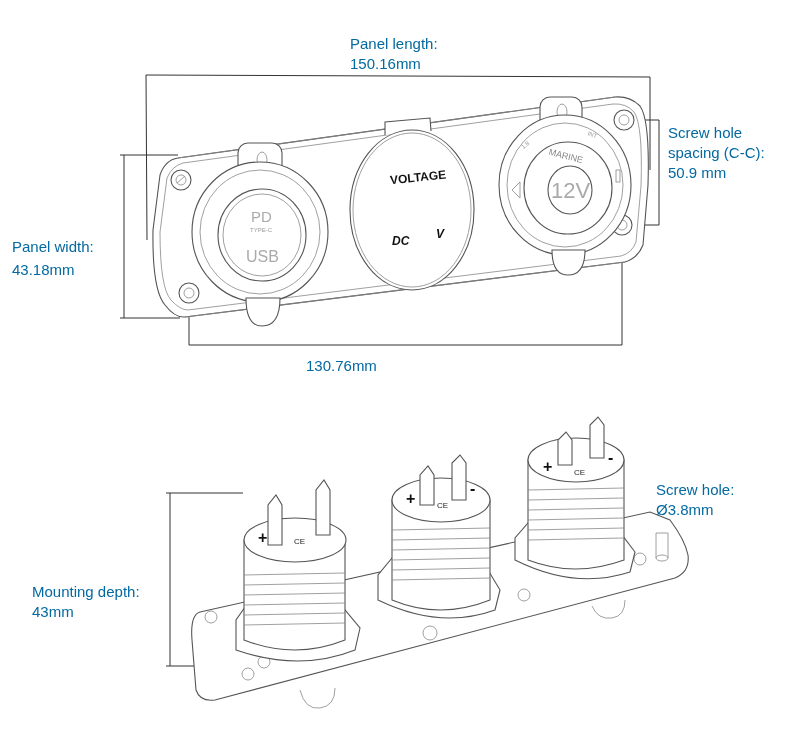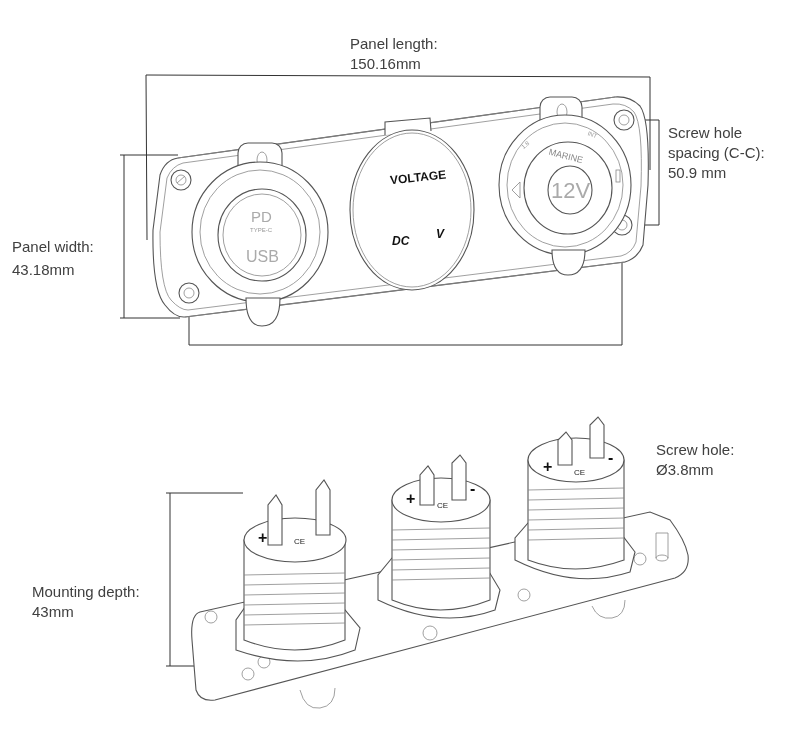--- a/index.html
+++ b/index.html
@@ -1,17 +1,17 @@
 <!DOCTYPE html>
 <html><head>
 <meta charset="utf-8">
 <style>
   html,body{margin:0;padding:0;background:#ffffff;}
   body{width:800px;height:742px;position:relative;overflow:hidden;font-family:"Liberation Sans",sans-serif;color:#1a1a1a;}
-  .lbl{position:absolute;font-size:15px;line-height:20px;color:#404040;white-space:nowrap;}
+  .lbl{position:absolute;font-size:15px;line-height:20px;color:#0369a1;white-space:nowrap;}
   .lbl span{display:block;}
   svg{position:absolute;left:0;top:0;}
   .dim{stroke:#333;stroke-width:1;fill:none;}
   .ln{stroke:#555;stroke-width:1.1;fill:none;}
   .lnl{stroke:#888;stroke-width:0.8;fill:none;}
   .fillw{fill:#fff;}
   .etext{font-family:"Liberation Sans",sans-serif;}
 </style>
 </head>
 <body>
@@ -198,23 +198,24 @@
   <span>spacing (C-C):</span>
   <span>50.9 mm</span>
 </div>
 
 <div class="lbl" style="left:12px;top:235px;line-height:23px;">
   <span>Panel width:</span>
   <span>43.18mm</span>
 </div>
 
 <div class="lbl" style="left:306px;top:356px;">
-</div>
-
-<div class="lbl" style="left:656px;top:440px;">
+  <span>130.76mm</span>
+</div>
+
+<div class="lbl" style="left:656px;top:480px;">
   <span>Screw hole:</span>
   <span>Ø3.8mm</span>
 </div>
 
 <div class="lbl" style="left:32px;top:582px;">
   <span>Mounting depth:</span>
   <span>43mm</span>
 </div>
 
 </body></html>

